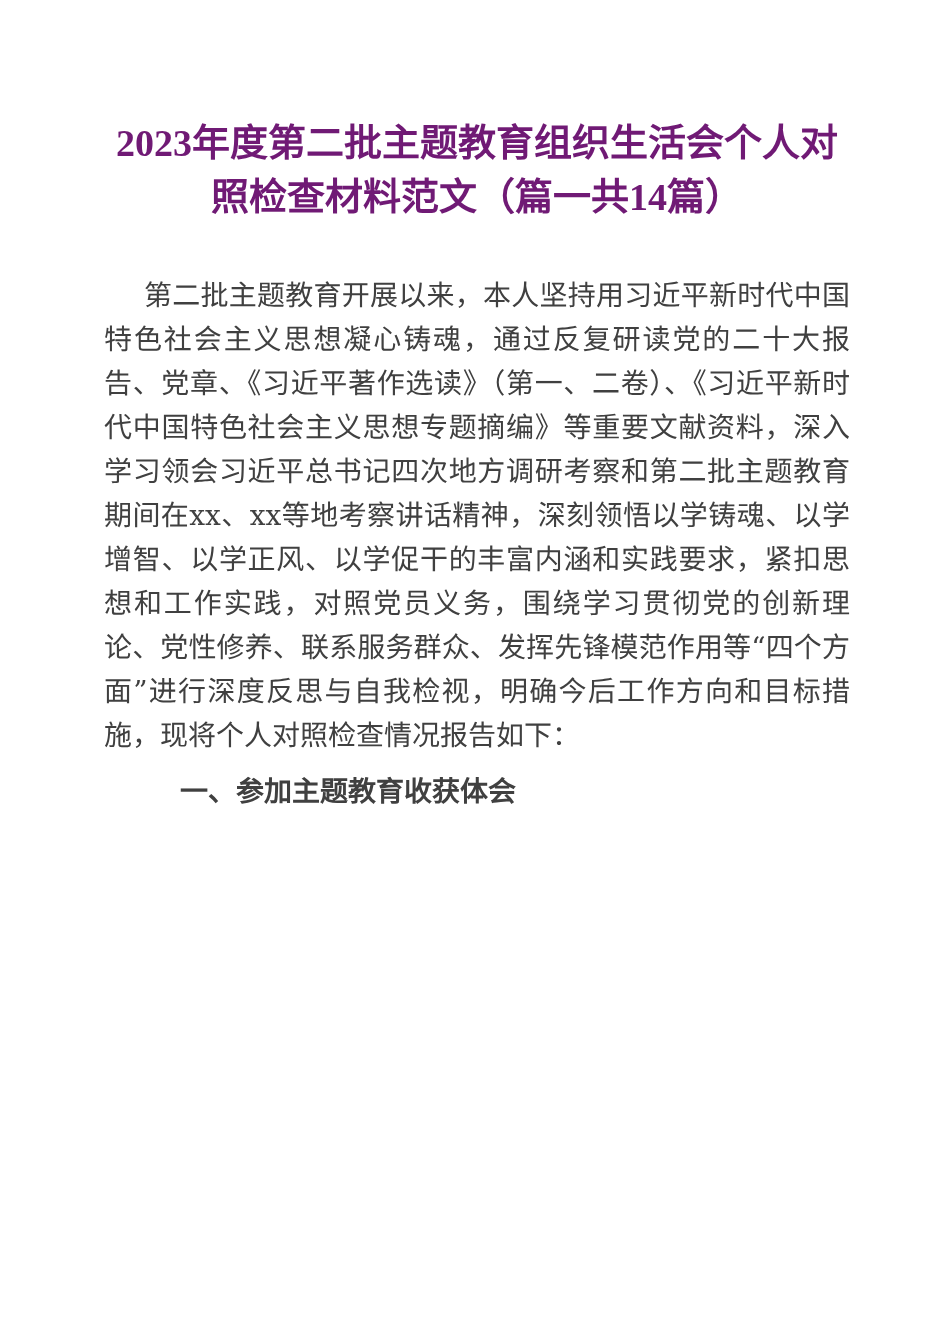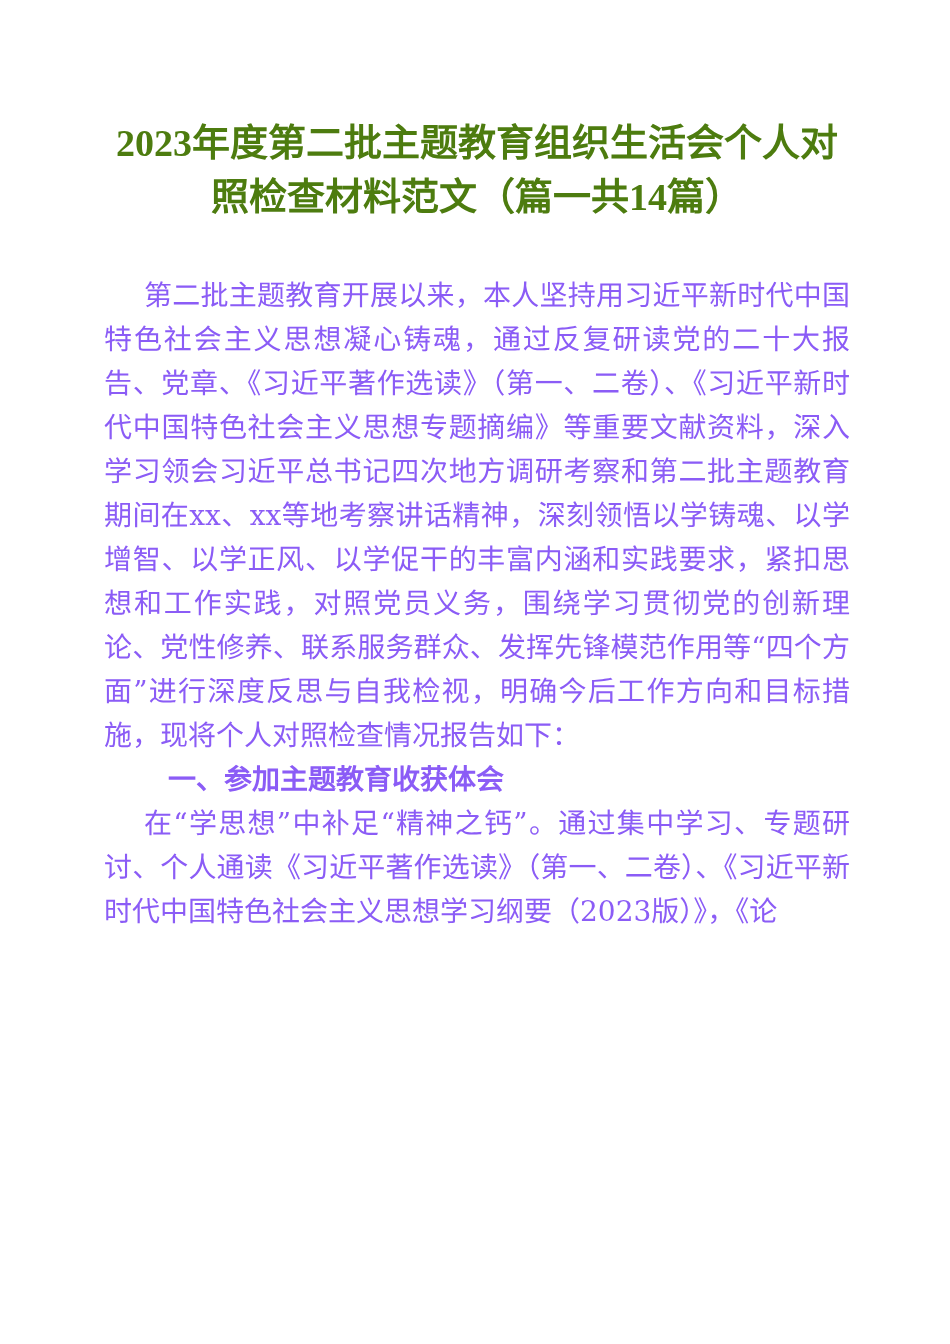--- a/index.html
+++ b/index.html
@@ -21,51 +21,50 @@
     background: #ffffff;
     overflow: hidden;
   }
   .doc-title {
     margin: 0 0 50px 0;
     font-family: "Liberation Serif", "DejaVu Serif", serif;
     font-weight: bold;
     font-size: 38px;
     line-height: 54px;
     text-align: center;
-    color: #4d7c0f;
+    color: #701a75;
   }
   .doc-body {
     font-family: "DejaVu Serif", "Liberation Serif", serif;
     font-size: 28px;
     line-height: 44px;
-    color: #8b5cf6;
+    color: #404040;
   }
   .doc-body p.body-para {
     margin: 0;
     text-indent: 40px;
     text-align: justify;
     text-justify: inter-character;
   }
   .doc-body h2.section-heading {
-    margin: 0;
+    margin: 12px;
     font-family: "DejaVu Sans", "Liberation Sans", sans-serif;
     font-weight: bold;
     font-size: 28px;
     line-height: 44px;
     text-indent: 64px;
     text-align: left;
   }
 </style>
 </head>
 <body>
 
 <div class="page">
   <h1 class="doc-title">2023年度第二批主题教育组织生活会个人对照检查材料范文（篇一共14篇）</h1>
 
   <div class="doc-body">
     <p class="body-para">第二批主题教育开展以来，本人坚持用习近平新时代中国特色社会主义思想凝心铸魂，通过反复研读党的二十大报告、党章、《习近平著作选读》（第一、二卷）、《习近平新时代中国特色社会主义思想专题摘编》等重要文献资料，深入学习领会习近平总书记四次地方调研考察和第二批主题教育期间在xx、xx等地考察讲话精神，深刻领悟以学铸魂、以学增智、以学正风、以学促干的丰富内涵和实践要求，紧扣思想和工作实践，对照党员义务，围绕学习贯彻党的创新理论、党性修养、联系服务群众、发挥先锋模范作用等“四个方面”进行深度反思与自我检视，明确今后工作方向和目标措施，现将个人对照检查情况报告如下：</p>
 
     <h2 class="section-heading">一、参加主题教育收获体会</h2>
 
 
-    <p class="body-para">在“学思想”中补足“精神之钙”。通过集中学习、专题研讨、个人通读《习近平著作选读》（第一、二卷）、《习近平新时代中国特色社会主义思想学习纲要（2023版）》，《论</p>
   </div>
 </div>
 
 </body></html>

